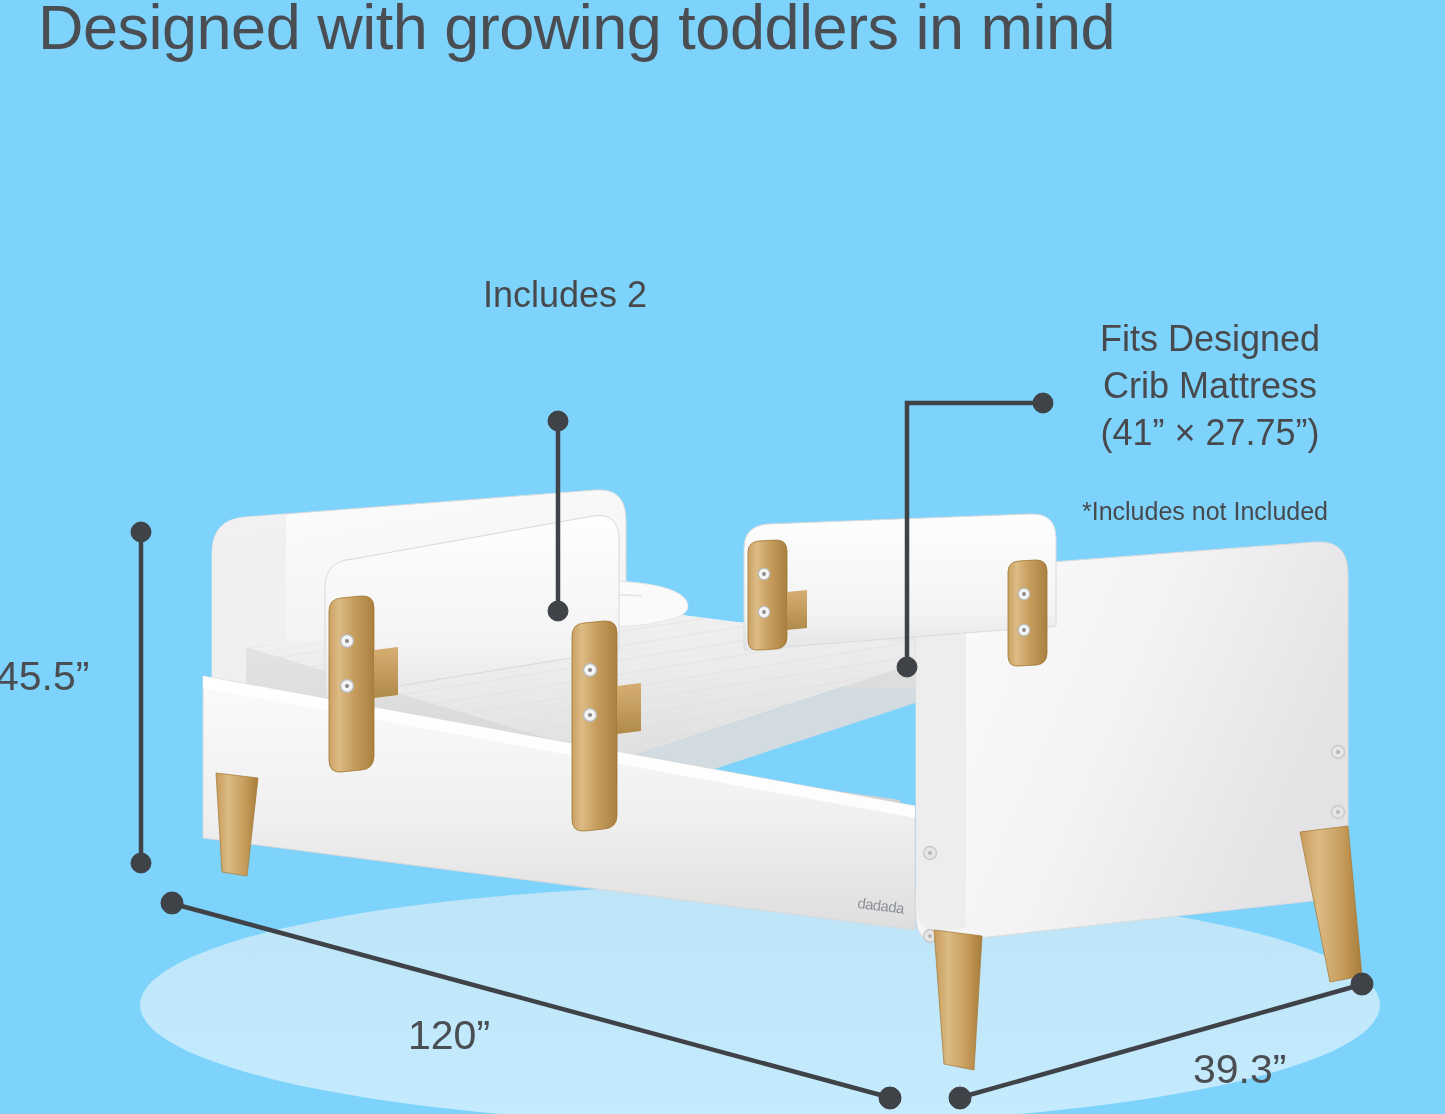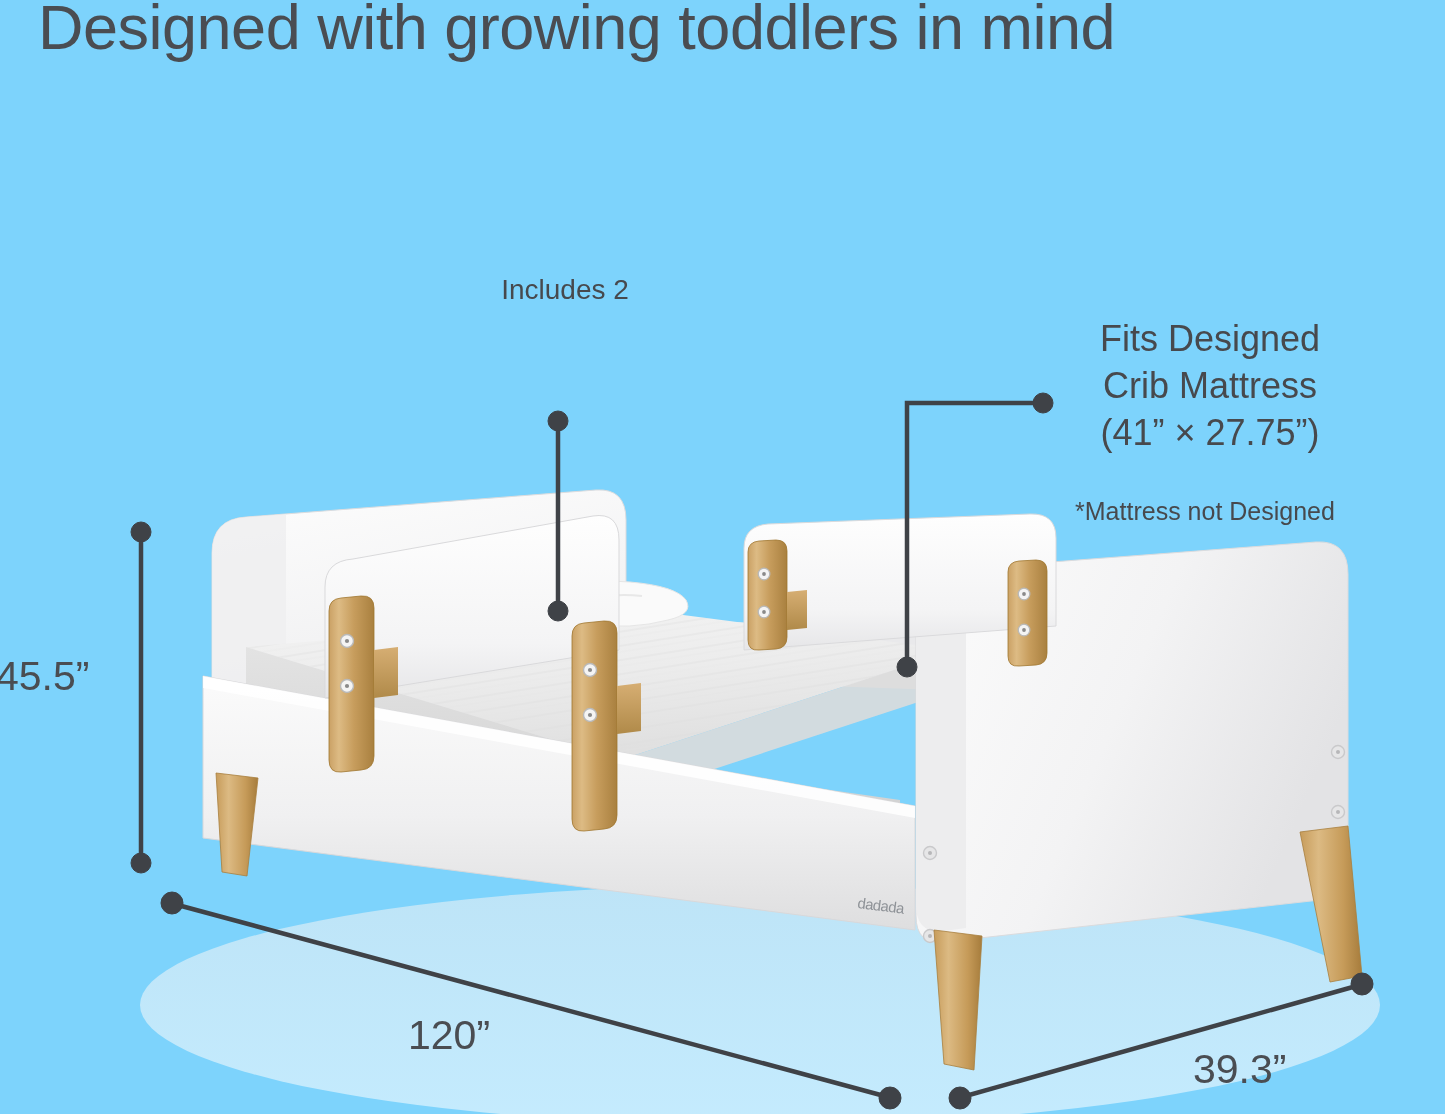--- a/index.html
+++ b/index.html
@@ -33,21 +33,21 @@
     position:absolute;
     color:#47494d;
     font-weight:400;
     line-height:1.30;
   }
   #callout-guardrails{
     left:330px;
     top:272px;
     width:470px;
     text-align:center;
-    font-size:28px;
+    font-size:36px;
   }
   #callout-mattress{
     left:1030px;
     top:316px;
     width:360px;
     text-align:center;
     font-size:36px;
   }
   #mattress-disclaimer{
     position:absolute;
@@ -274,19 +274,19 @@
   <div id="callout-guardrails" class="callout nodrag">
     <div>Includes 2</div>
   </div>
 
   <div id="callout-mattress" class="callout nodrag">
     <div>Fits Designed</div>
     <div>Crib Mattress</div>
     <div>(41” × 27.75”)</div>
   </div>
 
-  <div id="mattress-disclaimer" class="nodrag">*Mattress not Designed</div>
+  <div id="mattress-disclaimer" class="nodrag">*Includes not Included</div>
 
   <div id="dim-height" class="dim-label nodrag">45.5”</div>
   <div id="dim-length" class="dim-label nodrag">120”</div>
   <div id="dim-width" class="dim-label nodrag">39.3”</div>
 
 </div>
 
 </body></html>

